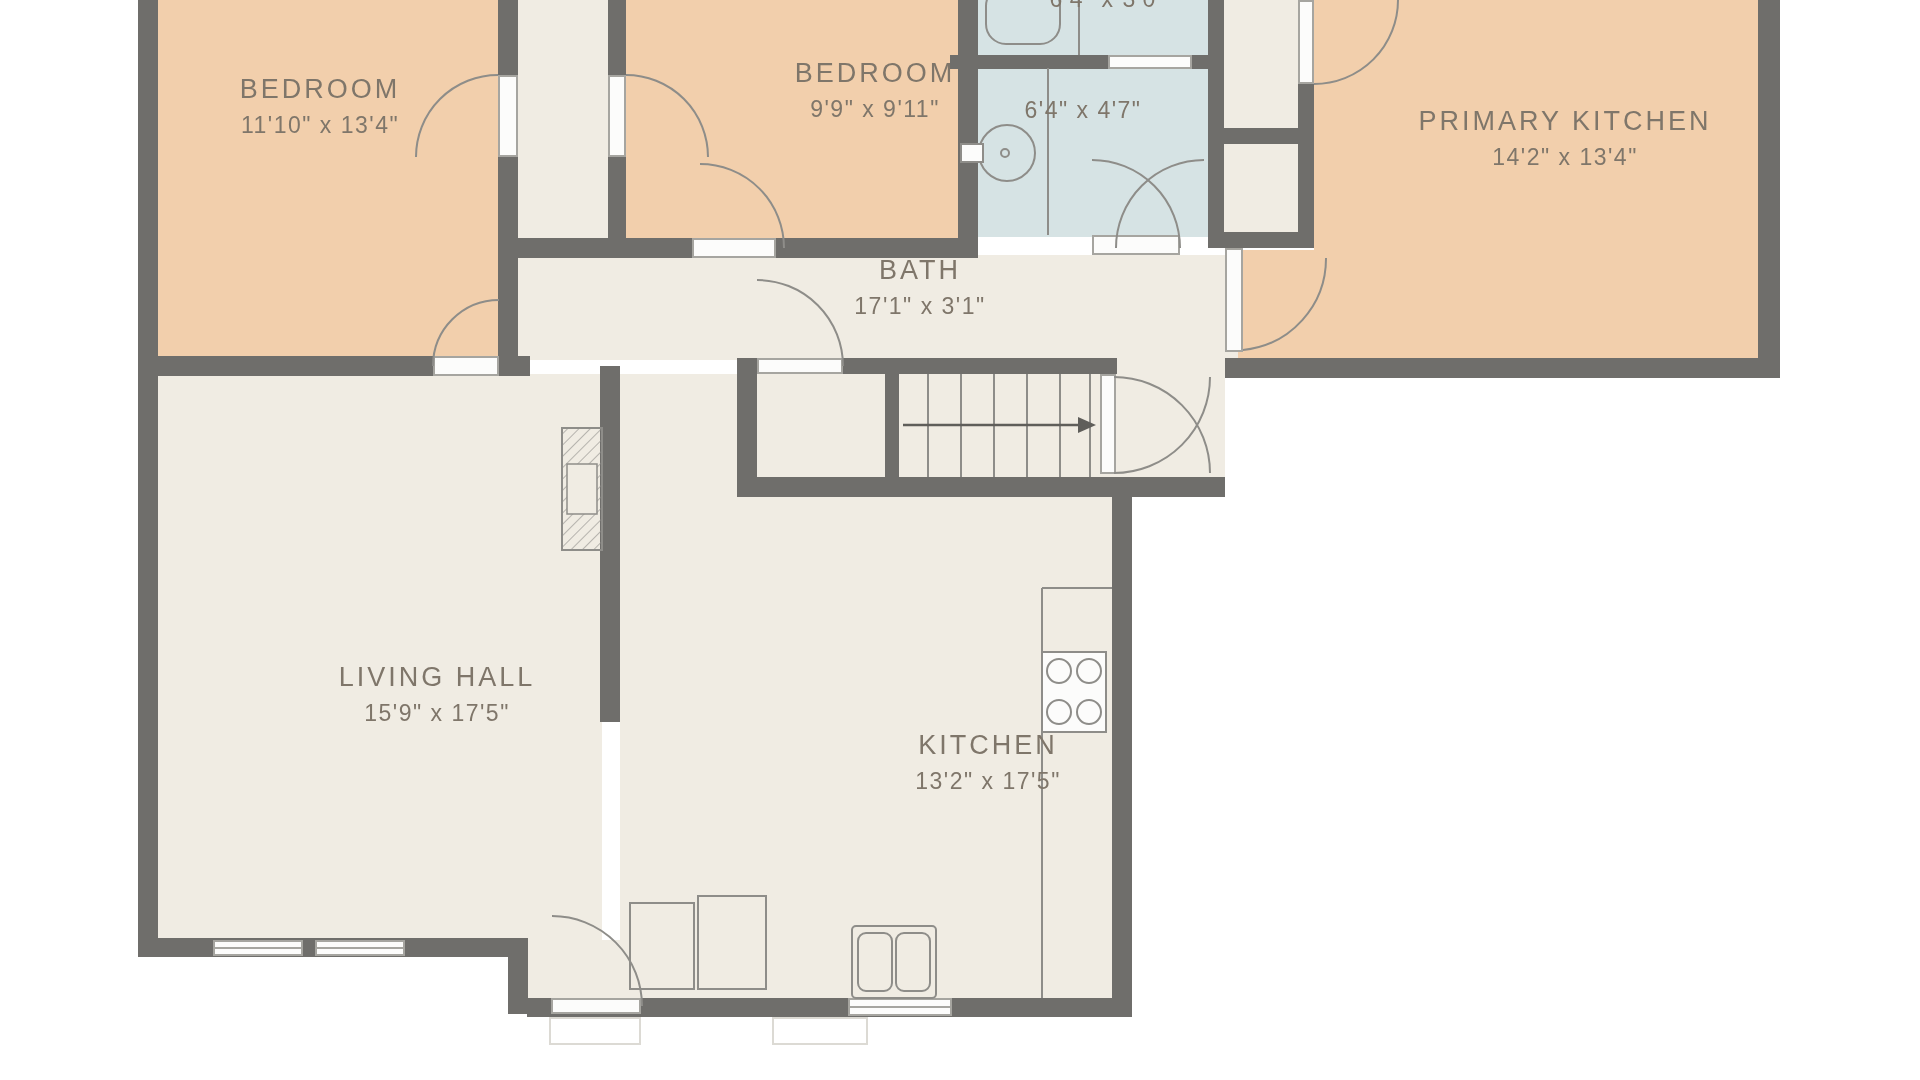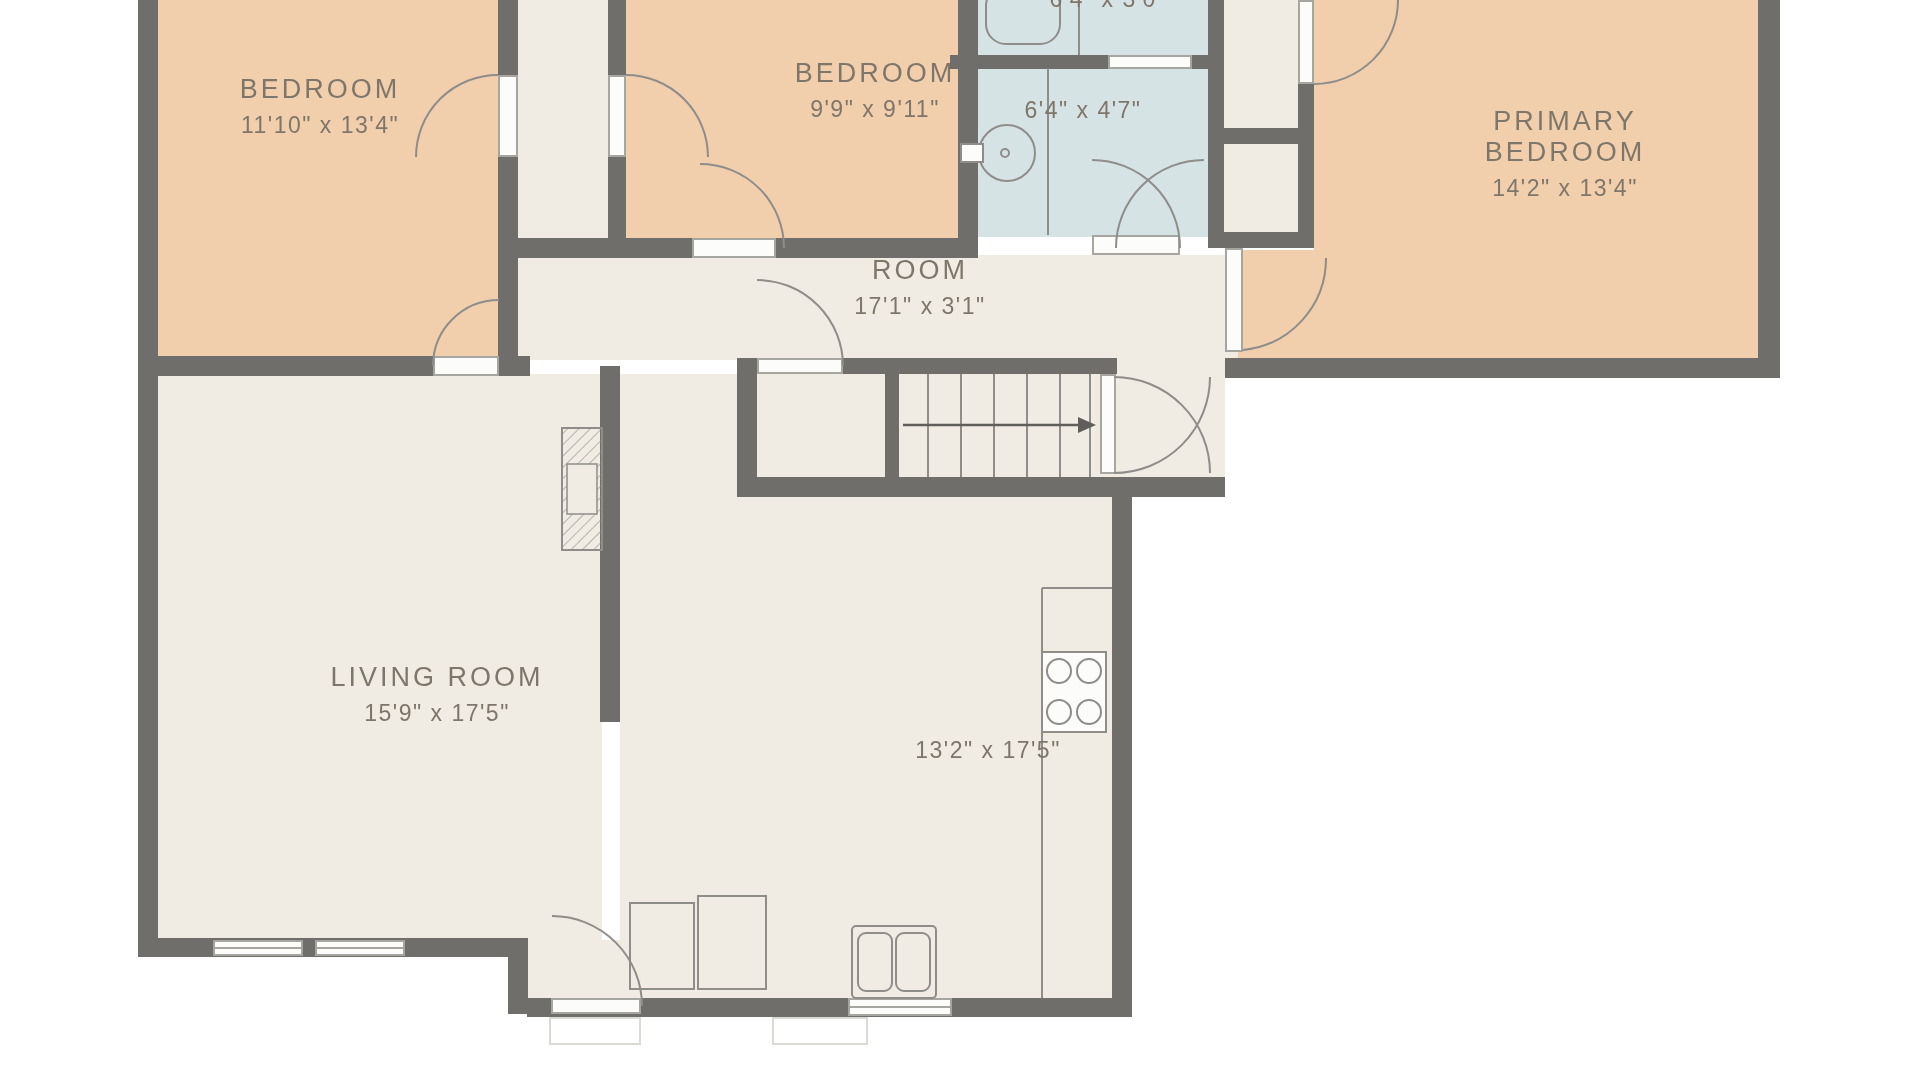--- a/index.html
+++ b/index.html
@@ -157,31 +157,32 @@
 
   <div class="label" style="left:958px;top:-14px;width:300px">
     <span class="room-dims" style="margin-top:0">6'4" x 3'0"</span>
   </div>
 
   <div class="label" style="left:933px;top:90px;width:300px">
     <span class="room-dims">6'4" x 4'7"</span>
   </div>
 
   <div class="label" style="left:1415px;top:106px;width:300px">
-    <span class="room-name">PRIMARY BEDROOM</span>
+    <span class="room-name">PRIMARY KITCHEN</span>
     <span class="room-dims">14'2" x 13'4"</span>
   </div>
 
   <div class="label" style="left:770px;top:255px;width:300px">
-    <span class="room-name">ROOM</span>
+    <span class="room-name">BATH</span>
     <span class="room-dims">17'1" x 3'1"</span>
   </div>
 
   <div class="label" style="left:287px;top:662px;width:300px">
-    <span class="room-name">LIVING ROOM</span>
+    <span class="room-name">LIVING HALL</span>
     <span class="room-dims">15'9" x 17'5"</span>
   </div>
 
   <div class="label" style="left:838px;top:730px;width:300px">
+    <span class="room-name">KITCHEN</span>
     <span class="room-dims">13'2" x 17'5"</span>
   </div>
 
 </div>
 
 </body></html>

